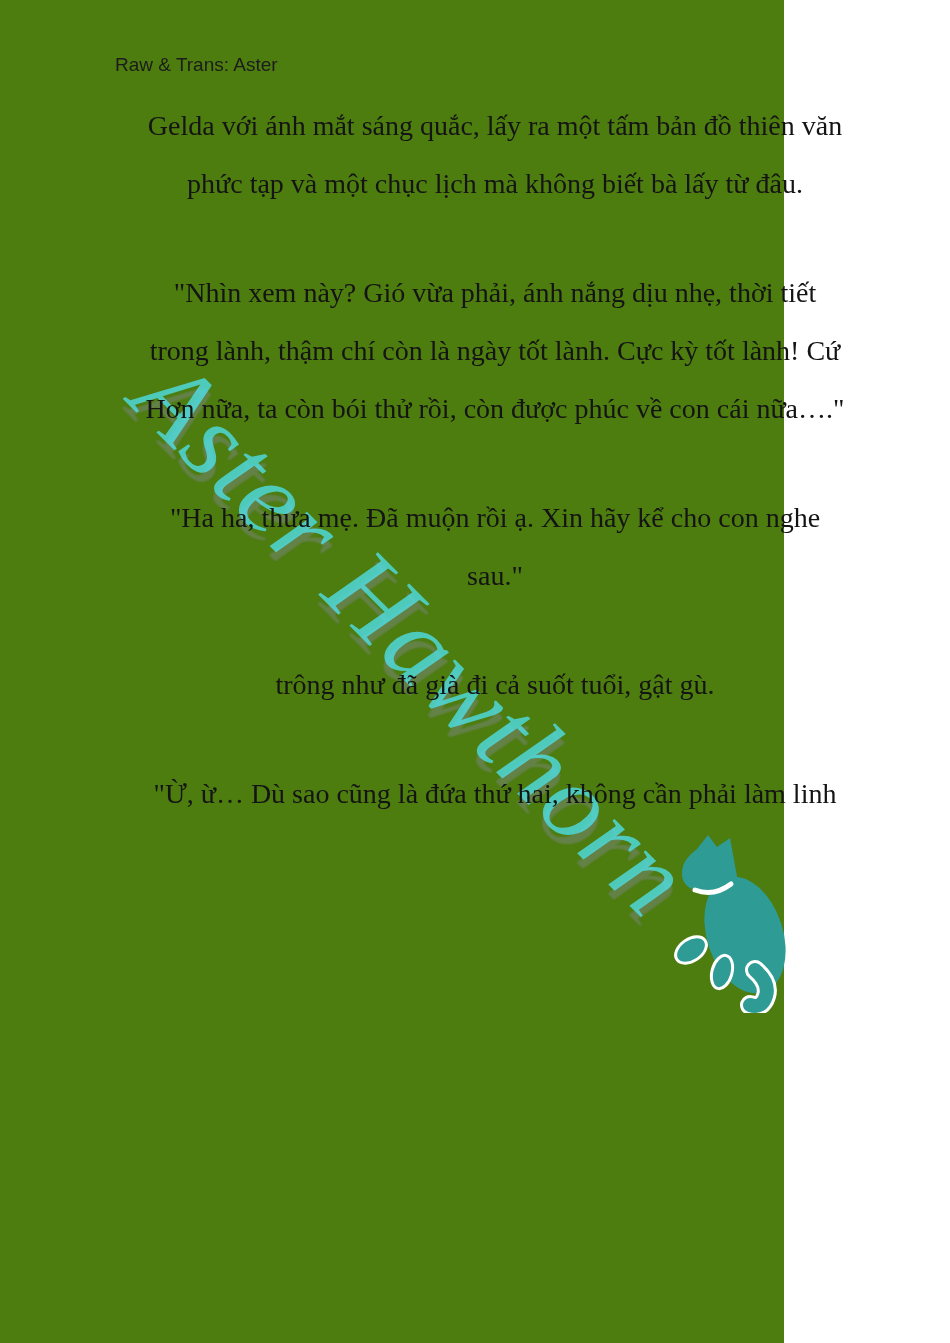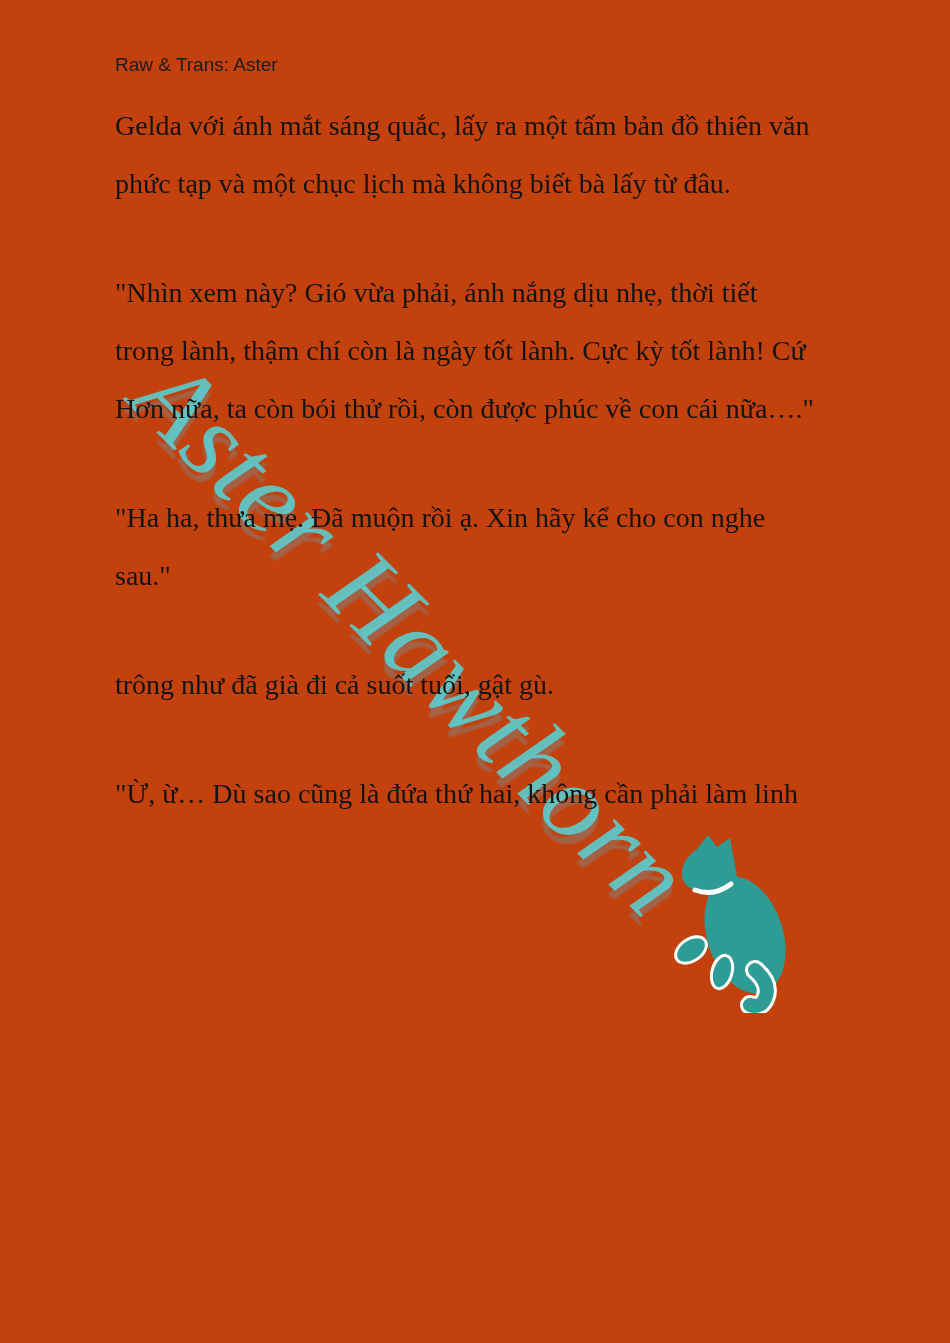--- a/index.html
+++ b/index.html
@@ -1,39 +1,39 @@
 <!DOCTYPE html>
 <html><head>
 <meta charset="utf-8">
 <style>
   html,body{margin:0;padding:0;}
   body{
     width:950px;height:1343px;background:#ffffff;position:relative;overflow:hidden;
     font-family:"Liberation Serif","DejaVu Serif",serif;
   }
-  .page{position:absolute;inset:0;width:950px;height:1343px;background:#c2410c;}
+  .page{position:absolute;inset:0;width:784px;height:1343px;background:#4d7c0f;}
   .doc-header{
     position:absolute;left:115px;top:54px;
     font-family:"Liberation Sans","DejaVu Sans",sans-serif;
     font-size:19px;color:#1c1c1c;white-space:nowrap;z-index:3;
   }
   .watermark{
     position:absolute;left:192px;top:338px;
     transform:rotate(45deg);transform-origin:0 0;
     font-style:italic;font-size:110px;line-height:1;letter-spacing:2px;
     color:rgba(79,221,230,0.80);
     text-shadow:6px 7px 2px rgba(128,138,142,0.45);
     white-space:nowrap;z-index:1;
   }
   .content{
     position:absolute;left:115px;top:97px;width:760px;
     font-size:28px;line-height:58px;color:#141414;z-index:2;
   }
   .para{margin:0 0 51px 0;padding:0;}
-  .line{display:block;white-space:nowrap;}
+  .line{display:block;white-space:nowrap;text-align:center;}
   .cat{position:absolute;left:670px;top:833px;width:118px;height:180px;z-index:1;}
 </style>
 </head>
 <body>
 
 <div class="page">
 
   <div class="doc-header">Raw &amp; Trans: Aster</div>
 
   <div class="watermark">Aster Hawthorn</div>

